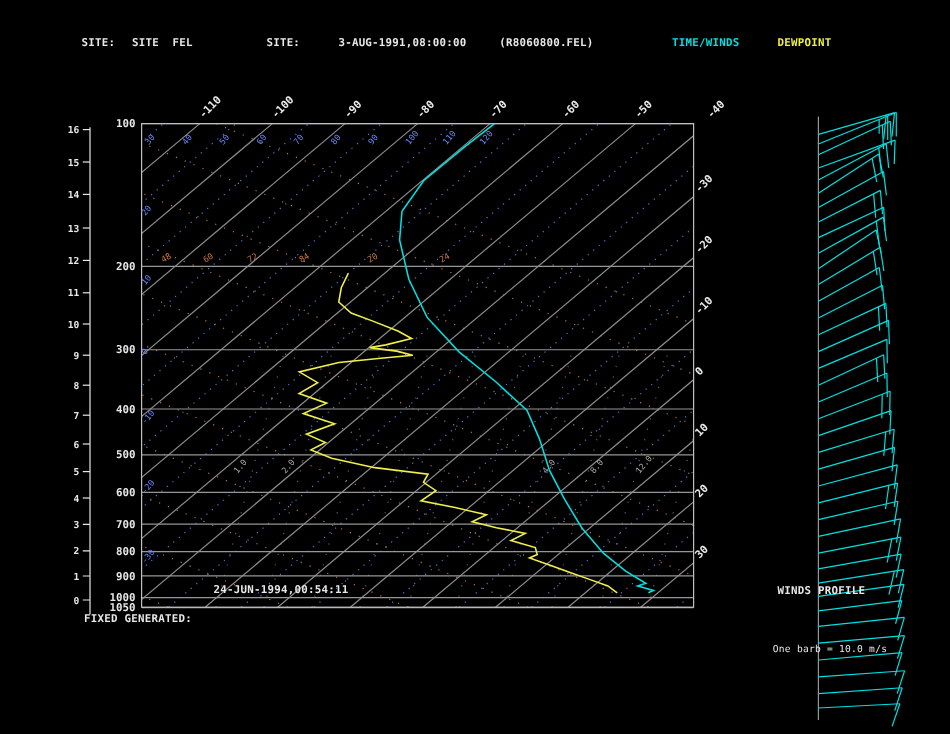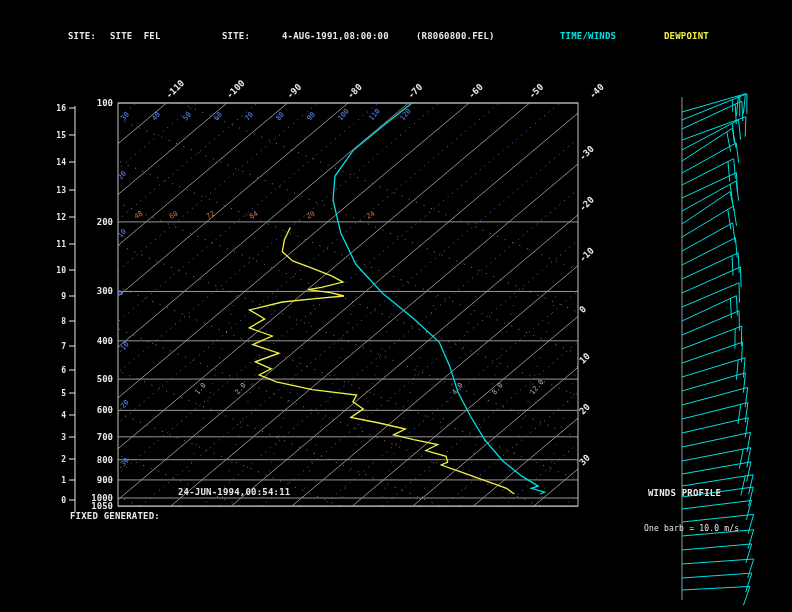--- a/index.html
+++ b/index.html
@@ -1,33 +1,33 @@
 <!DOCTYPE html>
 <html><head>
 <meta charset="utf-8">
 <style>
   html,body{margin:0;padding:0;background:#000;}
   .stage{position:relative;width:792px;height:607px;background:#000;overflow:hidden;
          font-family:"DejaVu Sans Mono", monospace;}
   .txt{position:absolute;color:#e8e8e8;font-size:9px;font-weight:bold;
        letter-spacing:0.2px;white-space:pre;}
   .cyan{color:#00e0e0;}
-  .yellow{color:#f0f048;margin-left:16px;}
+  .yellow{color:#f0f048;}
   .small{font-size:8px;font-weight:normal;}
   svg{position:absolute;left:0;top:0;}
 </style>
 </head>
 <body>
 
 <div class="stage">
 
   <span class="txt" style="left:68px;top:31px">SITE:</span>
   <span class="txt" style="left:110px;top:31px">SITE  FEL</span>
   <span class="txt" style="left:222px;top:31px">SITE:</span>
-  <span class="txt" style="left:282px;top:31px">4-AUG-1991,08:00:00</span>
+  <span class="txt" style="left:282px;top:31px">3-AUG-1991,08:00:00</span>
   <span class="txt" style="left:416px;top:31px">(R8060800.FEL)</span>
   <span class="txt cyan" style="left:560px;top:31px">TIME/WINDS</span>
   <span class="txt yellow" style="left:648px;top:31px">DEWPOINT</span>
 
   <svg id="plot" width="792" height="612">
       <defs>
         <clipPath id="pc">
           <rect x="118" y="103" width="460" height="403"></rect>
         </clipPath>
       </defs>
@@ -385,15 +385,15 @@
           <line x1="682" y1="590" x2="749.906808363311" y2="586.4411549754798" stroke="#00e0e0" stroke-width="1"></line>
           <line x1="749.906808363311" y1="586.4411549754798" x2="743.3954452741679" y2="605.3515264874661" stroke="#00e0e0" stroke-width="1"></line>
         </g>
       </g>
     </svg>
 
   <span class="txt" style="left:70px;top:511px">FIXED GENERATED:</span>
   <span class="txt" style="left:178px;top:487px">24-JUN-1994,00:54:11</span>
 
   <span class="txt" style="left:648px;top:488px">WINDS PROFILE</span>
-  <span class="txt small" style="left:644px;top:524px">One barb = 10.0 m/s</span>
+  <span class="txt small" style="left:644px;top:536px">One barb = 10.0 m/s</span>
 
 </div>
 
 </body></html>

